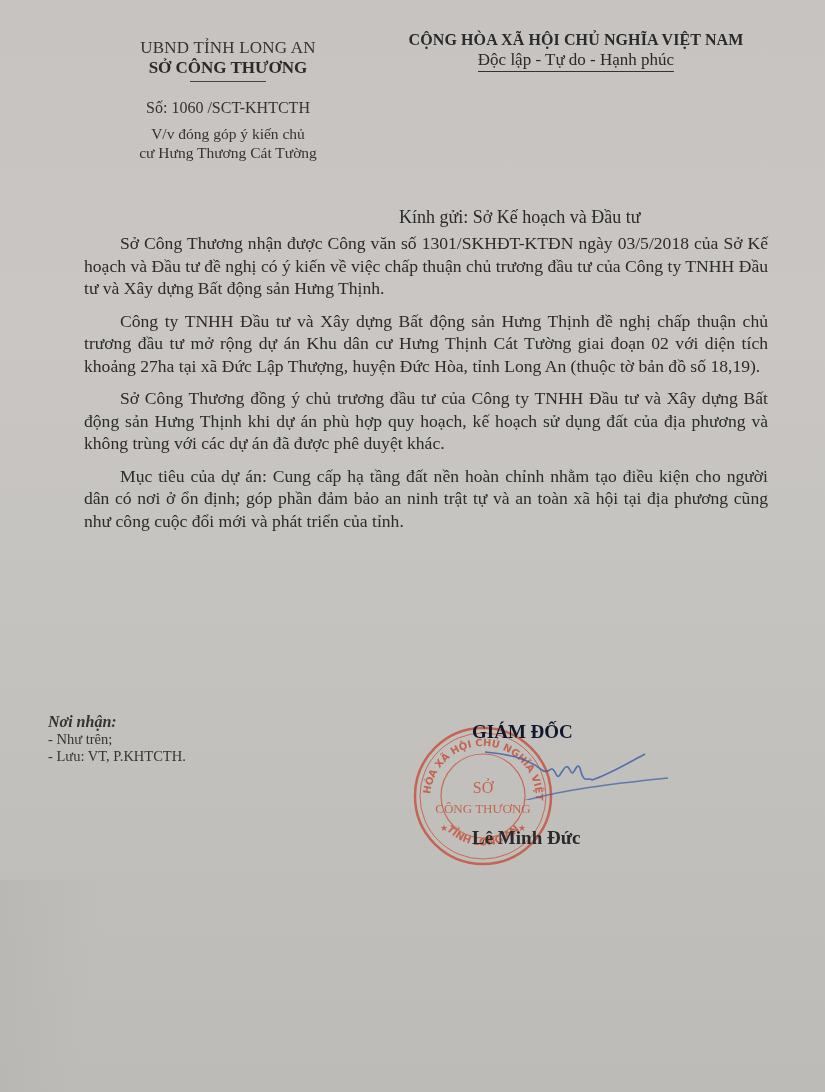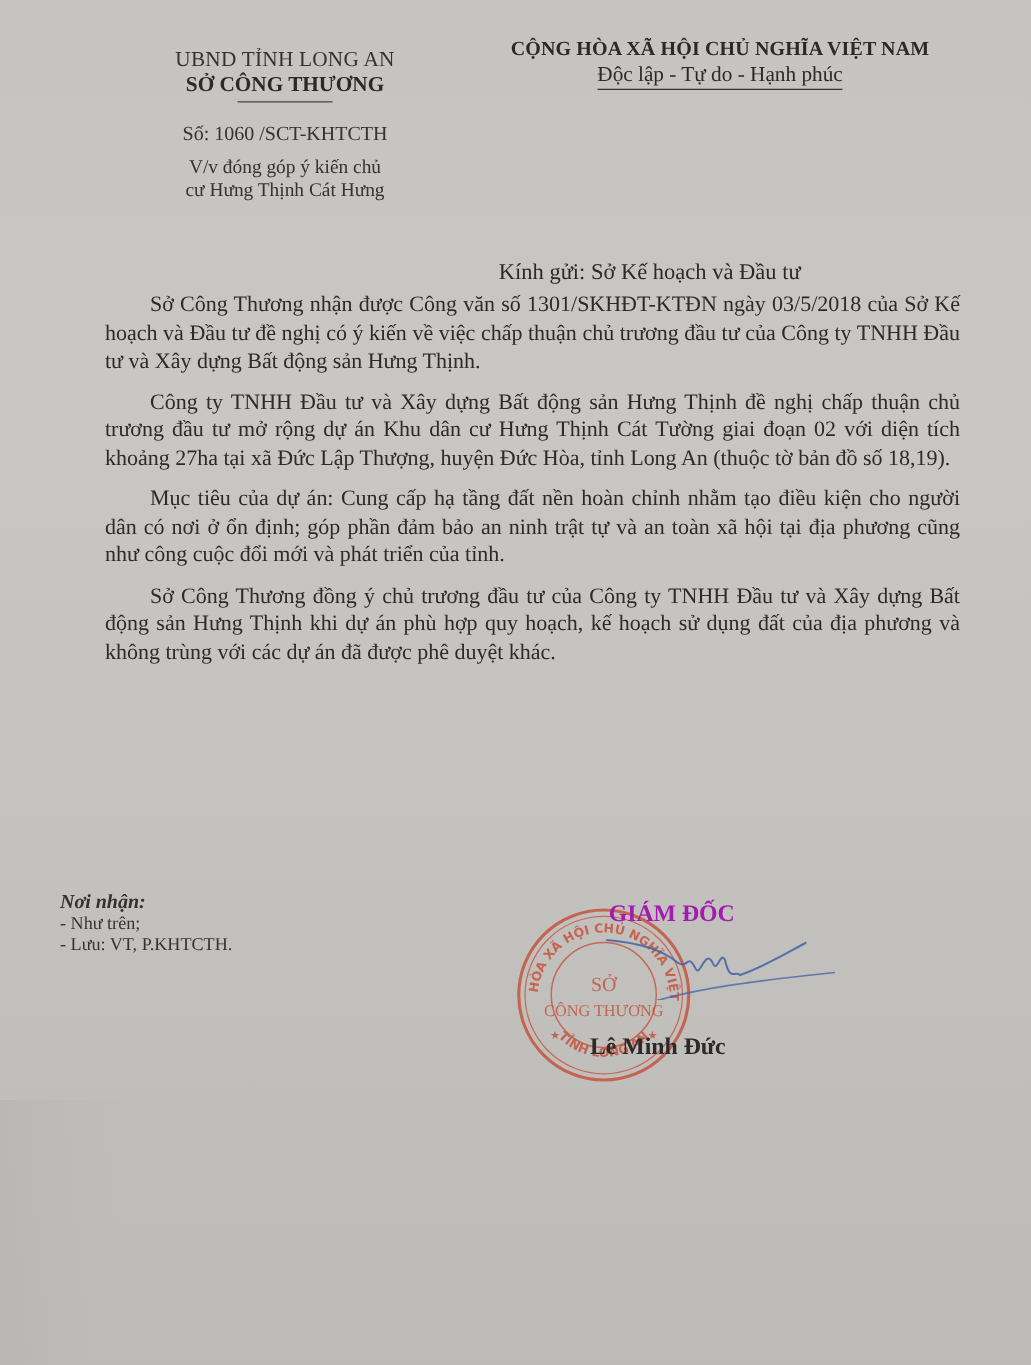--- a/index.html
+++ b/index.html
@@ -124,25 +124,25 @@
     }
     .sign-block {
       position: absolute;
       left: 420px;
       top: 715px;
       width: 250px;
       height: 170px;
     }
     .sign-title {
       position: absolute;
-      left: 67px;
+      left: 52px;
       top: 6px;
       font-size: 19px;
       font-weight: bold;
-      color: #a21caf;
+      color: #0f172a;
     }
     .sign-name {
       position: absolute;
       left: 52px;
       top: 112px;
       font-size: 19px;
       font-weight: bold;
       color: #2a2a2a;
     }
     .seal {
@@ -177,36 +177,36 @@
 
 <div class="page">
 
   <div class="left-header">
     <div class="org-parent">UBND TỈNH LONG AN</div>
     <div class="org-name">SỞ CÔNG THƯƠNG</div>
     <div class="org-rule"></div>
     <div class="doc-number">Số: 1060 /SCT-KHTCTH</div>
     <div class="subject">
       <div>V/v đóng góp ý kiến chủ</div>
-      <div>cư Hưng Thịnh Cát Hưng</div>
+      <div>cư Hưng Thương Cát Tường</div>
     </div>
   </div>
 
   <div class="right-header">
     <div class="nation">CỘNG HÒA XÃ HỘI CHỦ NGHĨA VIỆT NAM</div>
     <div class="motto">Độc lập - Tự do - Hạnh phúc</div>
   </div>
 
   <div class="recipient">Kính gửi: Sở Kế hoạch và Đầu tư</div>
 
   <div class="body-text">
     <p>Sở Công Thương nhận được Công văn số 1301/SKHĐT-KTĐN ngày 03/5/2018 của Sở Kế hoạch và Đầu tư đề nghị có ý kiến về việc chấp thuận chủ trương đầu tư của Công ty TNHH Đầu tư và Xây dựng Bất động sản Hưng Thịnh.</p>
     <p>Công ty TNHH Đầu tư và Xây dựng Bất động sản Hưng Thịnh đề nghị chấp thuận chủ trương đầu tư mở rộng dự án Khu dân cư Hưng Thịnh Cát Tường giai đoạn 02 với diện tích khoảng 27ha tại xã Đức Lập Thượng, huyện Đức Hòa, tỉnh Long An (thuộc tờ bản đồ số 18,19).</p>
+    <p>Sở Công Thương đồng ý chủ trương đầu tư của Công ty TNHH Đầu tư và Xây dựng Bất động sản Hưng Thịnh khi dự án phù hợp quy hoạch, kế hoạch sử dụng đất của địa phương và không trùng với các dự án đã được phê duyệt khác.</p>
     <p>Mục tiêu của dự án: Cung cấp hạ tầng đất nền hoàn chỉnh nhằm tạo điều kiện cho người dân có nơi ở ổn định; góp phần đảm bảo an ninh trật tự và an toàn xã hội tại địa phương cũng như công cuộc đổi mới và phát triển của tỉnh.</p>
-    <p>Sở Công Thương đồng ý chủ trương đầu tư của Công ty TNHH Đầu tư và Xây dựng Bất động sản Hưng Thịnh khi dự án phù hợp quy hoạch, kế hoạch sử dụng đất của địa phương và không trùng với các dự án đã được phê duyệt khác.</p>
   </div>
 
   <div class="recv-block">
     <div class="recv-title">Nơi nhận:</div>
     <div>- Như trên;</div>
     <div>- Lưu: VT, P.KHTCTH.</div>
   </div>
 
   <div class="sign-block">
     <div class="seal">

